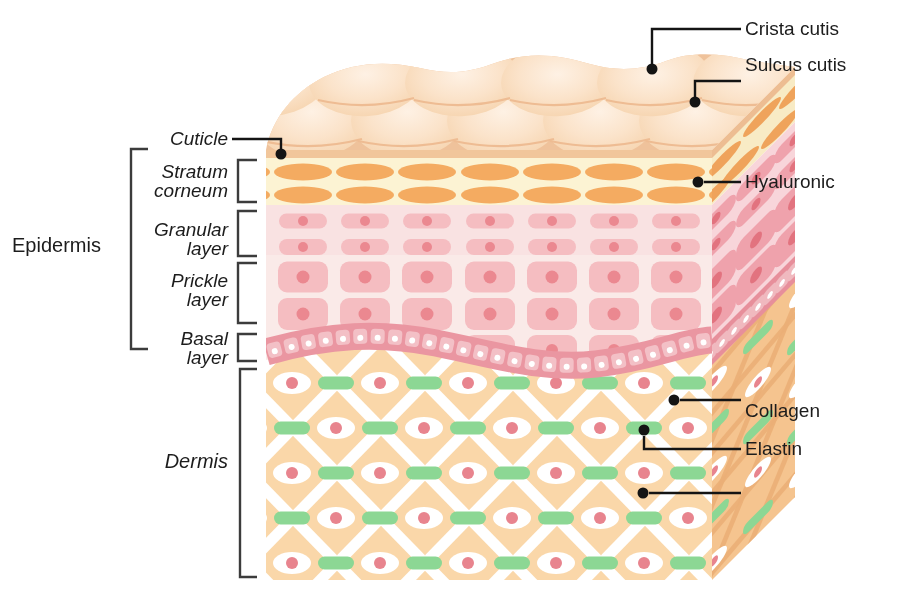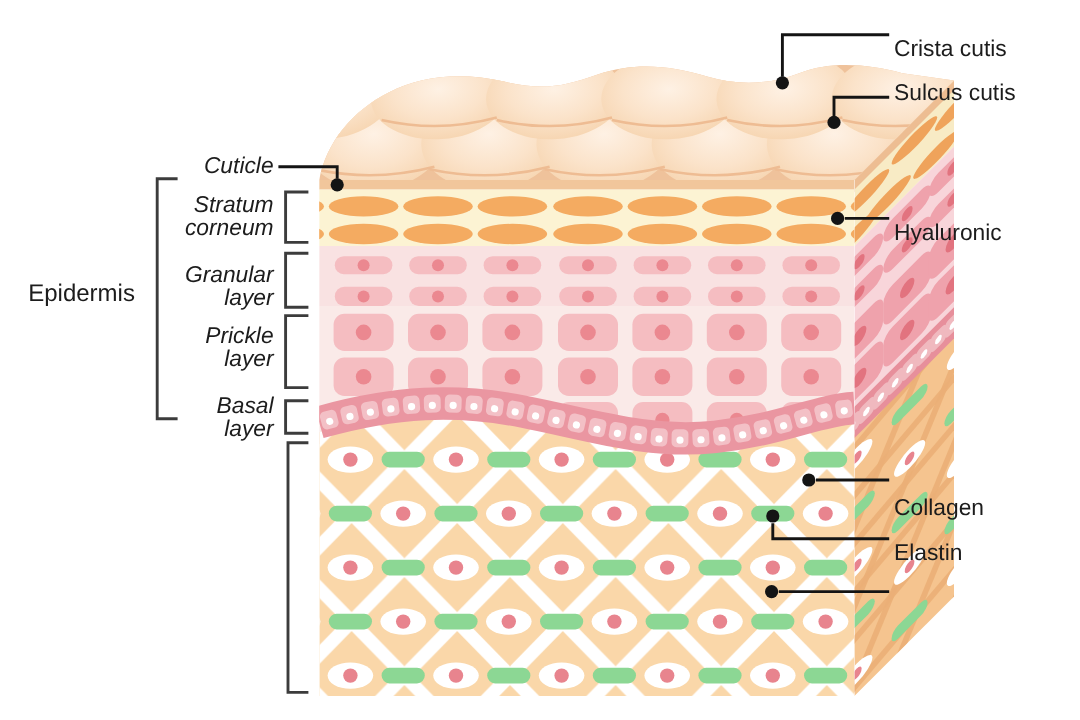--- a/index.html
+++ b/index.html
@@ -2,22 +2,22 @@
 <html style="--ink: #1c1c1c; --line: #141414; --bracket: #3c3c3c; --surface-base: #EFC29B; --surface-mid: #FBE2CA; --surface-hi: #FEF1E4; --cuticle: #F1C69B; --sc-bg: #FCF3D3; --ceramide: #F4AB61; --ceramide-side: #EFA35B; --gran-bg: #F9E2E2; --prickle-bg: #FAEAE8; --cell-pink: #F5BDC1; --cell-dot: #EB8890; --basal-band: #EA96A1; --basal-cell: #F3C0C6; --dermis-bg: #FAD7A9; --lattice: #FFFFFF; --oval-dot: #E8848E; --elastin-green: #8CD794; --side-cuticle: #EDBD92; --side-sc-bg: #F8EBC5; --side-pink: #F8D5DA; --side-cell: #EFA2AC; --side-cell-dot: #E2737F; --side-basal: #E78F9B; --side-basal-cell: #F0B9BF; --side-dermis: #F5C48F; --side-hatch: #EBB077;"><head>
 <meta charset="utf-8">
 <style>
   html,body{margin:0;padding:0;background:#ffffff;}
   .stage{position:relative;width:900px;height:600px;background:#fff;overflow:hidden;
          font-family:"Liberation Sans",sans-serif;}
   .stage svg{position:absolute;left:0;top:0;}
   .lab{position:absolute;font-size:19px;line-height:18.5px;color:var(--ink,#1c1c1c);
        white-space:nowrap;}
   .left-col{left:28px;width:200px;text-align:right;font-style:italic;}
-  .right-col{left:745px;text-align:left;margin-top:13px;}
-  .center{text-align:center;}
+  .right-col{left:745px;text-align:left;}
+  .center{}
 </style>
 </head>
 <body>
 
 <div class="stage">
 
 <svg id="fig" width="900" height="600" viewBox="0 0 900 600">
   <defs>
     <radialGradient id="gpil" cx="50%" cy="42%" r="62%">
       <stop offset="0%" stop-color="#FEF1E4"></stop>
@@ -532,20 +532,21 @@
     <circle cx="643" cy="493" r="5.5"></circle>
   </g>
 </svg>
 
 <div class="lab left-col" style="top:130px"><span>Cuticle</span></div>
 <div class="lab left-col" style="top:163px"><span>Stratum</span><br><span>corneum</span></div>
 <div class="lab left-col" style="top:221px"><span>Granular</span><br><span>layer</span></div>
 <div class="lab left-col" style="top:272px"><span>Prickle</span><br><span>layer</span></div>
 <div class="lab left-col" style="top:330px"><span>Basal</span><br><span>layer</span></div>
 <div class="lab center" style="left:12px;width:112px;top:236px;font-size:20px"><span>Epidermis</span></div>
+<div class="lab left-col" style="top:452px;font-size:20px"><span>Dermis</span></div>
 
 <div class="lab right-col" style="top:20px"><span>Crista cutis</span></div>
 <div class="lab right-col" style="top:56px"><span>Sulcus cutis</span></div>
 <div class="lab right-col" style="top:173px"><span>Hyaluronic</span></div>
 <div class="lab right-col" style="top:402px"><span>Collagen</span></div>
 <div class="lab right-col" style="top:440px"><span>Elastin</span></div>
 
 </div>
 
 </body></html>

